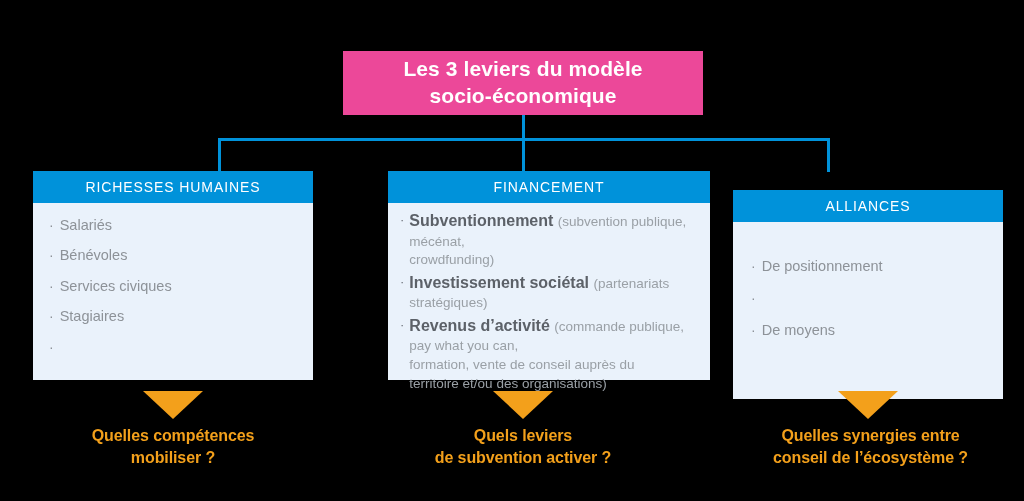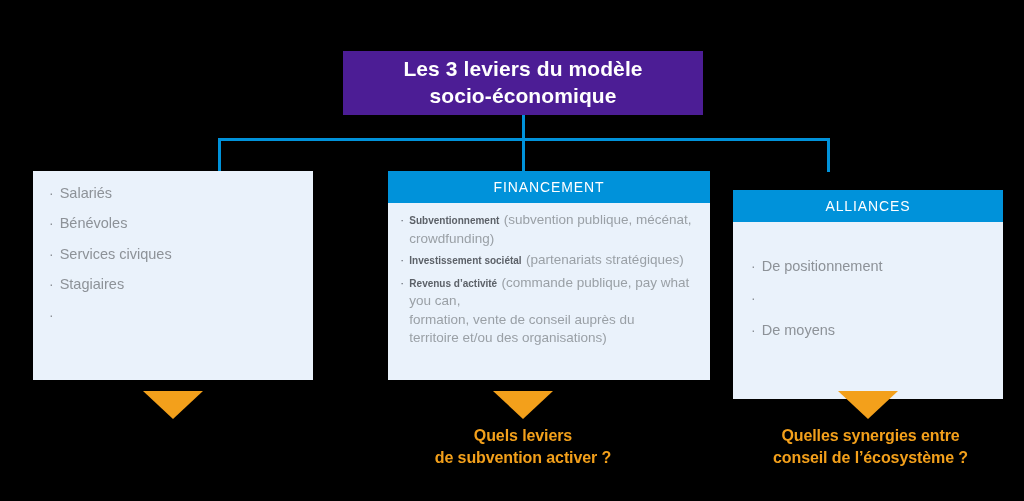--- a/index.html
+++ b/index.html
@@ -20,21 +20,21 @@
     background: #000000;
   }
 
   
   .title-box {
     position: absolute;
     left: 343px;
     top: 51px;
     width: 360px;
     height: 64px;
-    background: #4c1d95;
+    background: #ec4899;
     display: flex;
     align-items: center;
     justify-content: center;
     box-sizing: border-box;
     padding: 0 10px;
   }
   .title-text {
     color: #ffffff;
     font-size: 21px;
     font-weight: bold;
@@ -108,21 +108,21 @@
   }
   .rich-item .bullet {
     color: #6c7178;
     margin-right: 5px;
     font-size: 13px;
     line-height: 1.5;
   }
   .rich-item .rich-text { flex: 1; }
   .rich-title {
     color: #5c6168;
-    font-size: 10px;
+    font-size: 16px;
     font-weight: bold;
     line-height: 1.35;
   }
   .rich-sub {
     color: #9aa0a6;
     font-size: 13.5px;
     line-height: 1.3;
     white-space: pre-line;
   }
 
@@ -164,20 +164,21 @@
 socio-économique</div>
   </div>
 
   <div class="conn conn-stem-top"></div>
   <div class="conn conn-bar"></div>
   <div class="conn conn-drop-left"></div>
   <div class="conn conn-drop-mid"></div>
   <div class="conn conn-drop-right"></div>
 
   <div class="card card-1">
+    <div class="card-header">RICHESSES HUMAINES</div>
     <div class="card-body">
       <div class="simple-item">
         <span class="bullet">·</span>
         <span>Salariés</span>
       </div>
       <div class="simple-item">
         <span class="bullet">·</span>
         <span>Bénévoles</span>
       </div>
       <div class="simple-item">
@@ -238,18 +239,20 @@
         <span class="bullet">·</span>
         <span>De moyens</span>
       </div>
     </div>
   </div>
 
   <div class="arrow arrow-1"></div>
   <div class="arrow arrow-2"></div>
   <div class="arrow arrow-3"></div>
 
+  <div class="caption caption-1">Quelles compétences
+mobiliser ?</div>
   <div class="caption caption-2">Quels leviers
 de subvention activer ?</div>
   <div class="caption caption-3">Quelles synergies entre
 conseil de l’écosystème ?</div>
 
 </div>
 
 </body></html>

